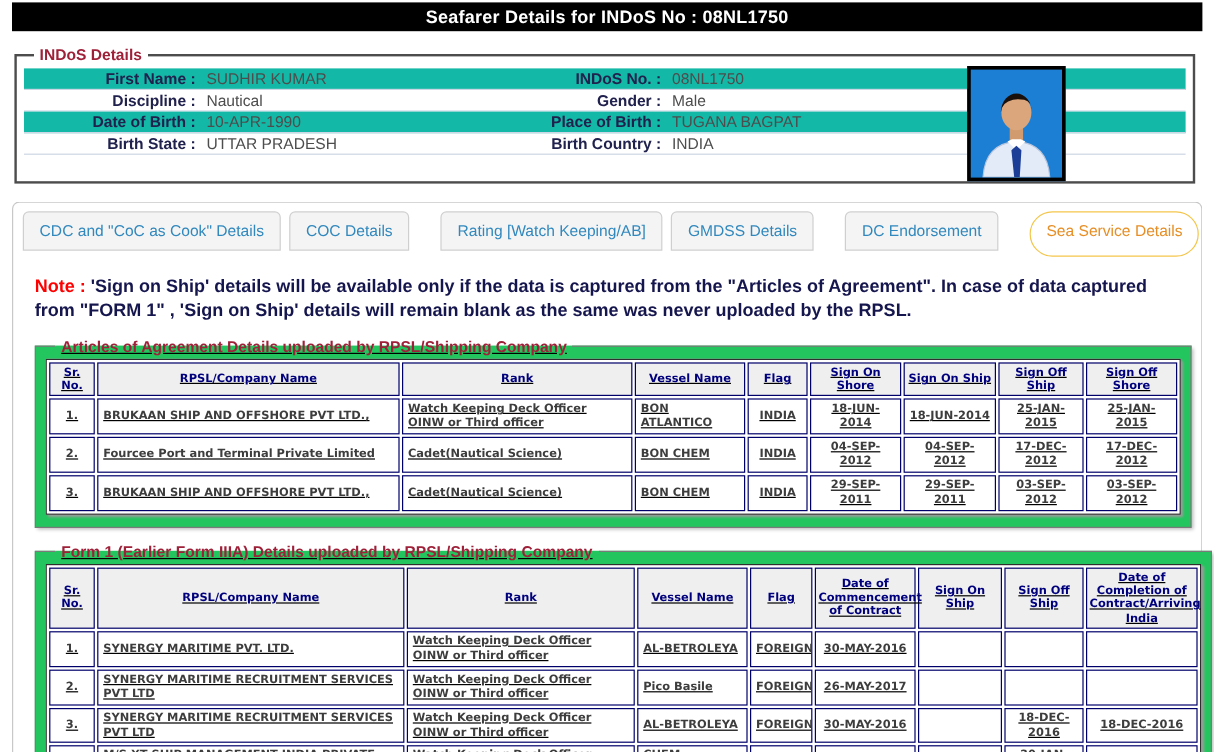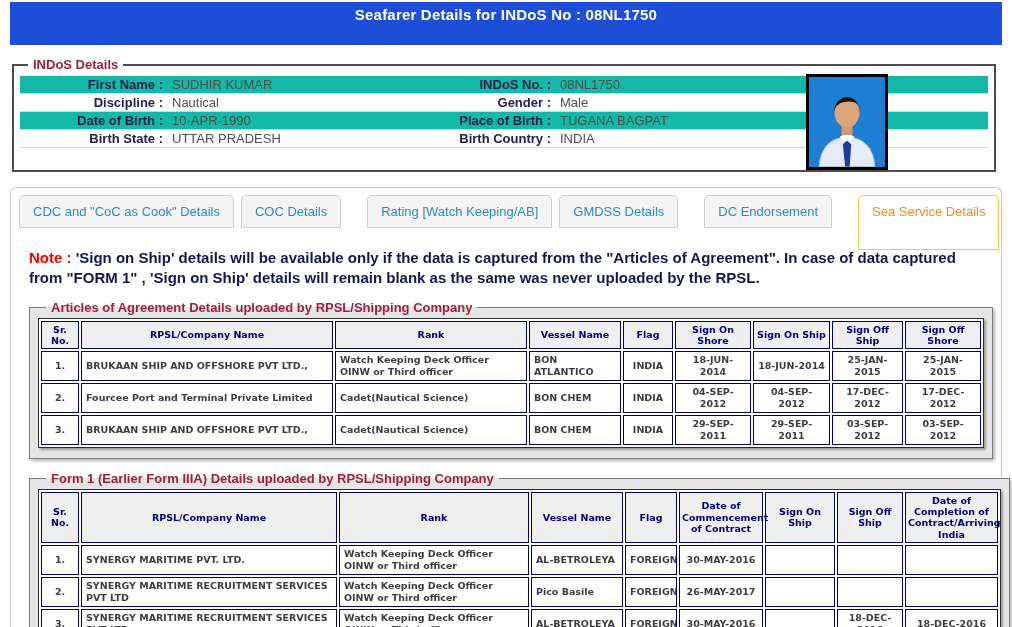--- a/index.html
+++ b/index.html
@@ -2,22 +2,22 @@
 <html><head>
 <meta charset="utf-8">
 <style>
   * { margin:0; padding:0; box-sizing:border-box; }
   html,body { background:#fff; }
   body { font-family:"Liberation Sans", sans-serif; width:1012px; height:627px; overflow:hidden; }
   .page { position:relative; width:1012px; height:627px; overflow:hidden; background:#fff; }
 
   
   .header-bar {
-    margin:2px 10px 0 10px; height:43px; line-height:25px;
-    background:#1d4ed8; color:#fff; text-align:center;
+    margin:2px 10px 0 10px; height:24px; line-height:25px;
+    background:#000000; color:#fff; text-align:center;
     font-size:15px; font-weight:bold; letter-spacing:.2px;
   }
 
   
   fieldset.indos {
     position:relative; margin:12px 16px 0 12px; border:2px solid #4c4c4c;
     padding:4px 6px 22px 6px; background:#fff;
   }
   fieldset legend {
     margin-left:8px; padding:0 5px; color:#9e2139; font-weight:bold; font-size:13px;
@@ -45,34 +45,34 @@
   }
   .tab-bar { display:flex; align-items:flex-start; padding:0 0 0 8px; height:36px; }
   .tab {
     display:inline-block; margin-right:7px; padding:8px 13px;
     background:#f4f4f4; border:1px solid #cfcfcf; border-radius:5px 5px 0 0;
     color:#3188bd; font-size:13px; text-decoration:none; white-space:nowrap; cursor:pointer;
   }
   .tab.sp { margin-left:19px; }
   .tab.active {
     background:#fff; border-color:#f3c64b; color:#e78f26;
-    padding-bottom:30px; margin-bottom:-5px;
+    padding-bottom:13px; margin-bottom:-5px;border-radius:19px;
   }
 
   
   .note {
     margin:17px 18px 4px 18px; font-size:15px; font-weight:bold;
     color:#16164e; line-height:1.32;
   }
   .note .red { color:#f00; }
 
   
   fieldset.data-fs {
     margin:12px 20px 0 18px; border:1px solid #7a7a7a;
-    box-shadow:2px 2px 3px #b9b9b9; padding:3px 8px 10px 8px; background:#e5e5e5;
+    box-shadow:2px 2px 3px #b9b9b9; padding:3px 8px 10px 8px; background:#22c55e;text-decoration:underline;
   }
   fieldset.data-fs legend { font-size:13px; }
   table.grid {
     width:938px; table-layout:fixed; border-collapse:separate; border-spacing:2px;
     border:1px solid #2e2e2e; box-shadow:2px 2px 2px #9c9c9c; background:#fff;
   }
   table.grid th {
     background:#efefef; color:#00007d; border:1px solid #00006b;
     font-family:"DejaVu Sans", sans-serif; font-size:9.5px; font-weight:bold;
     padding:2px 2px; text-align:center; line-height:1.2;

